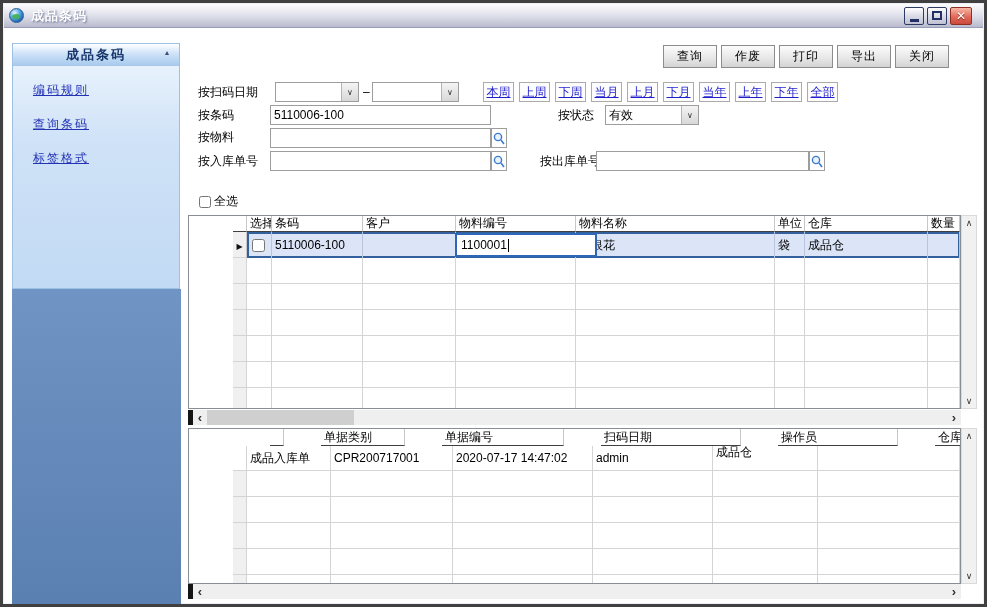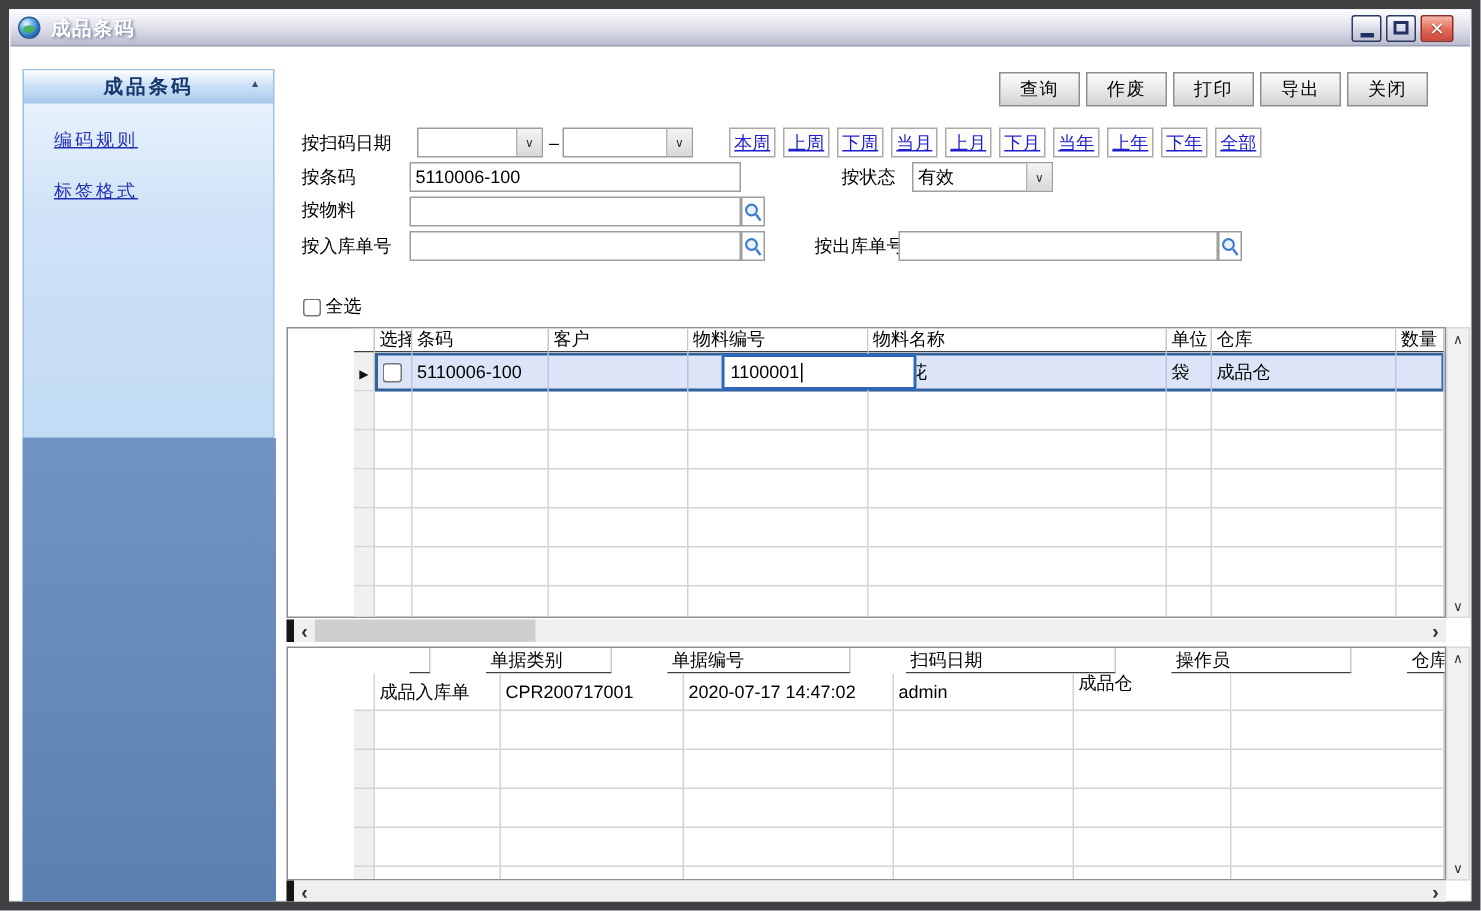--- a/index.html
+++ b/index.html
@@ -1,19 +1,19 @@
 <!DOCTYPE html>
 <html><head>
 <meta charset="utf-8">
 <style>
   * { box-sizing: border-box; margin: 0; padding: 0; }
   html,body { width: 987px; height: 607px; }
   body { font-family: "Liberation Sans", "DejaVu Sans", sans-serif; font-size: 12px; background:#6b7394; }
 
-  .window { position:relative; width:987px; height:607px; border:6px solid #404040;
+  .window { position:relative; width:987px; height:607px; border:3px solid #404040;
             box-shadow: inset 0 0 0 1px #eef0f7; background:#fff; overflow:hidden; }
 
   
   .titlebar { position:absolute; left:1px; top:1px; right:1px; height:24px;
               background: linear-gradient(#fdfdfe, #dcdde8 55%, #b9bbce);
               border-bottom:1px solid #979db8; display:flex; align-items:center; padding:0 5px; }
   .globe { width:15px; height:15px; border-radius:50%; position:relative; flex:none;
            background: radial-gradient(circle at 35% 30%, #eaf7ff, #5aaae8 40%, #1b67ad 75%, #0d4a85);
            border:1px solid #2f5e93; }
   .globe::after { content:""; position:absolute; left:2px; top:5px; width:8px; height:5px;
@@ -79,22 +79,22 @@
   .w-rh{width:14px;flex:none}.w-sel{width:25px;flex:none}.w-bar{width:91px;flex:none}
   .w-cust{width:93px;flex:none}.w-mno{width:120px;flex:none}.w-mname{width:199px;flex:none}
   .w-unit{width:30px;flex:none}.w-wh{width:123px;flex:none}.w-qty{flex:1}
 
   .selrow { display:flex; height:26px; }
   .selrow .w-rh { border-right:1px solid #c7c7c7; border-bottom:1px solid #d4d4d4; }
   .selbody { flex:1; display:flex; background:#dbe5f7; box-shadow: inset 0 0 0 2px #33619e; }
   .selbody .cell { border-right:1px solid #bac5dd; }
   .selbody input[type=checkbox] { width:13px; height:13px; margin-left:2px; }
   .cell.editcell { padding:0; position:relative; overflow:visible; }
-  .editbox { position:absolute; left:-1px; top:1px; width:130px; height:24px; border:2px solid #2e66b8;
-             background:#fff; display:flex; align-items:center; padding-left:4px;margin-left:23px; }
+  .editbox { position:absolute; left:-1px; top:1px; width:142px; height:24px; border:2px solid #2e66b8;
+             background:#fff; display:flex; align-items:center; padding-left:4px; }
   .caret { width:1px; height:13px; background:#000; margin-left:1px; }
 
   
   .v-rh{width:14px;flex:none}.v-type{width:84px;flex:none}.v-no{width:122px;flex:none}
   .v-date{width:140px;flex:none}.v-op{width:120px;flex:none}.v-wh{width:105px;flex:none}.v-extra{flex:1}
   .ghead2 .v-extra { background:#e9e9e9; }
   .drow .cell { height:25px; border-right:1px solid #d4d4d4; border-bottom:1px solid #d4d4d4; background:#fff; }
   .cell-top { align-items:flex-start; line-height:13px; padding-top:0; }
 
   
@@ -133,20 +133,21 @@
     </div>
   </div>
 
   <div class="side-panel">
     <div class="side-header">
       <span>成品条码</span>
       <span class="collapse"></span>
     </div>
     <div class="side-links">
       <a class="side-link">编码规则</a>
+      <a class="side-link">查询条码</a>
       <a class="side-link">标签格式</a>
     </div>
   </div>
   <div class="side-fill"></div>
 
   <div class="toolbar">
     <button class="tbtn">查询</button>
     <button class="tbtn">作废</button>
     <button class="tbtn">打印</button>
     <button class="tbtn">导出</button>

